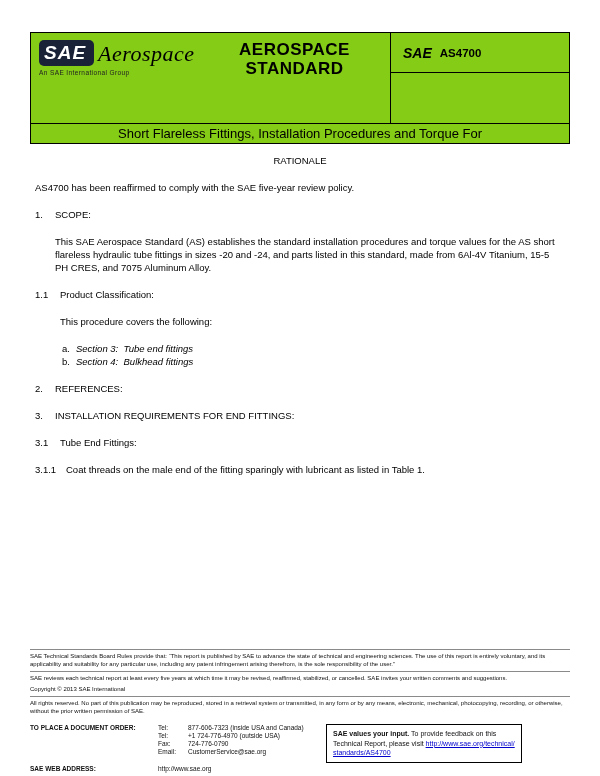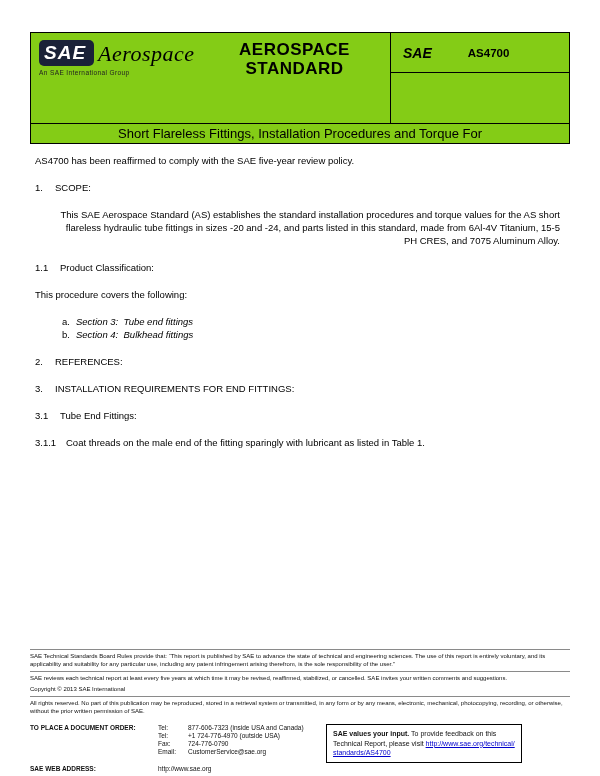--- a/index.html
+++ b/index.html
@@ -18,38 +18,38 @@
   .sae-badge {
     display: inline-block; background: #1a2238; color: #fff; font-style: italic; font-weight: bold;
     font-size: 19px; line-height: 21px; padding: 2px 8px 3px 5px; border-radius: 5px; letter-spacing: 1px;
   }
   .aero-script { font-family: "Liberation Serif", serif; font-style: italic; font-size: 22px; line-height: 24px; letter-spacing: .5px; }
   .logo-tag { font-size: 6.5px; margin-top: 3px; letter-spacing: .4px; color: #222; }
   .doc-type { flex: 1; text-align: center; padding-top: 7px; font-size: 17px; font-weight: bold; letter-spacing: .5px; line-height: 19px; }
   .header-right { width: 178px; display: flex; flex-direction: column; }
   .hr-cell1 { height: 40px; border-bottom: 1px solid #000; display: flex; align-items: center; padding-left: 12px; gap: 8px; }
   .sae-small { font-style: italic; font-weight: bold; font-size: 14px; }
-  .doc-num { font-weight: bold; font-size: 11.5px; margin-left: 28px; }
+  .doc-num { font-weight: bold; font-size: 11.5px; }
   .hr-cell2 { height: 31px; border-bottom: 1px solid #000; padding: 4px 0 0 12px; font-size: 9px; }
   .date-row { display: flex; line-height: 11px; }
   .date-label { width: 55px; }
   .hr-cell3 { flex: 1; }
   .header-title { border-top: 1px solid #000; height: 20px; display: flex; align-items: center; justify-content: center; font-size: 13px; }
 
   
   .doc-body { position: absolute; left: 35px; top: 154px; width: 530px; font-size: 9.5px; line-height: 13px; }
   .blk { margin-bottom: 14px; }
   .center { text-align: center; }
   .sec { display: flex; }
   .num { flex-shrink: 0; }
   .num-1 { width: 20px; }
   .num-2 { width: 25px; }
   .num-3 { width: 31px; }
-  .ind   { margin-left: 20px; max-width: 505px; text-align: right; }
-  .ind25 { }
+  .ind   { margin-left: 20px; max-width: 505px; }
+  .ind25 { margin-left: 25px; }
   .ind27 { margin-left: 27px; }
   .li { display: flex; }
   .li-marker { width: 14px; flex-shrink: 0; }
   .li-text { white-space: pre-wrap; font-style: italic; }
 
   
   .footer { position: absolute; left: 30px; top: 646px; width: 540px; font-size: 6px; line-height: 7.5px; color: #111; }
   .fline { border-top: 1px solid #8a8a8a; margin: 3px 0; }
   .copyright { margin-top: 3px; }
   .order-row { display: flex; margin-top: 9px; font-size: 6.5px; line-height: 8px; }
@@ -92,20 +92,21 @@
           <span class="sae-small">SAE</span>
           <span class="doc-num">AS4700</span>
         </div>
         <div class="hr-cell3"></div>
       </div>
     </div>
     <div class="header-title">Short Flareless Fittings, Installation Procedures and Torque For</div>
   </div>
 
   <div class="doc-body">
+    <div class="blk center">RATIONALE</div>
     <div class="blk">AS4700 has been reaffirmed to comply with the SAE five-year review policy.</div>
 
     <div class="blk sec">
       <span class="num num-1">1.</span>
       <span>SCOPE:</span>
     </div>
     <div class="blk ind">This SAE Aerospace Standard (AS) establishes the standard installation procedures and torque values for the AS short flareless hydraulic tube fittings in sizes -20 and -24, and parts listed in this standard, made from 6Al-4V Titanium, 15-5 PH CRES, and 7075 Aluminum Alloy.</div>
 
     <div class="blk sec">
       <span class="num num-2">1.1</span>

